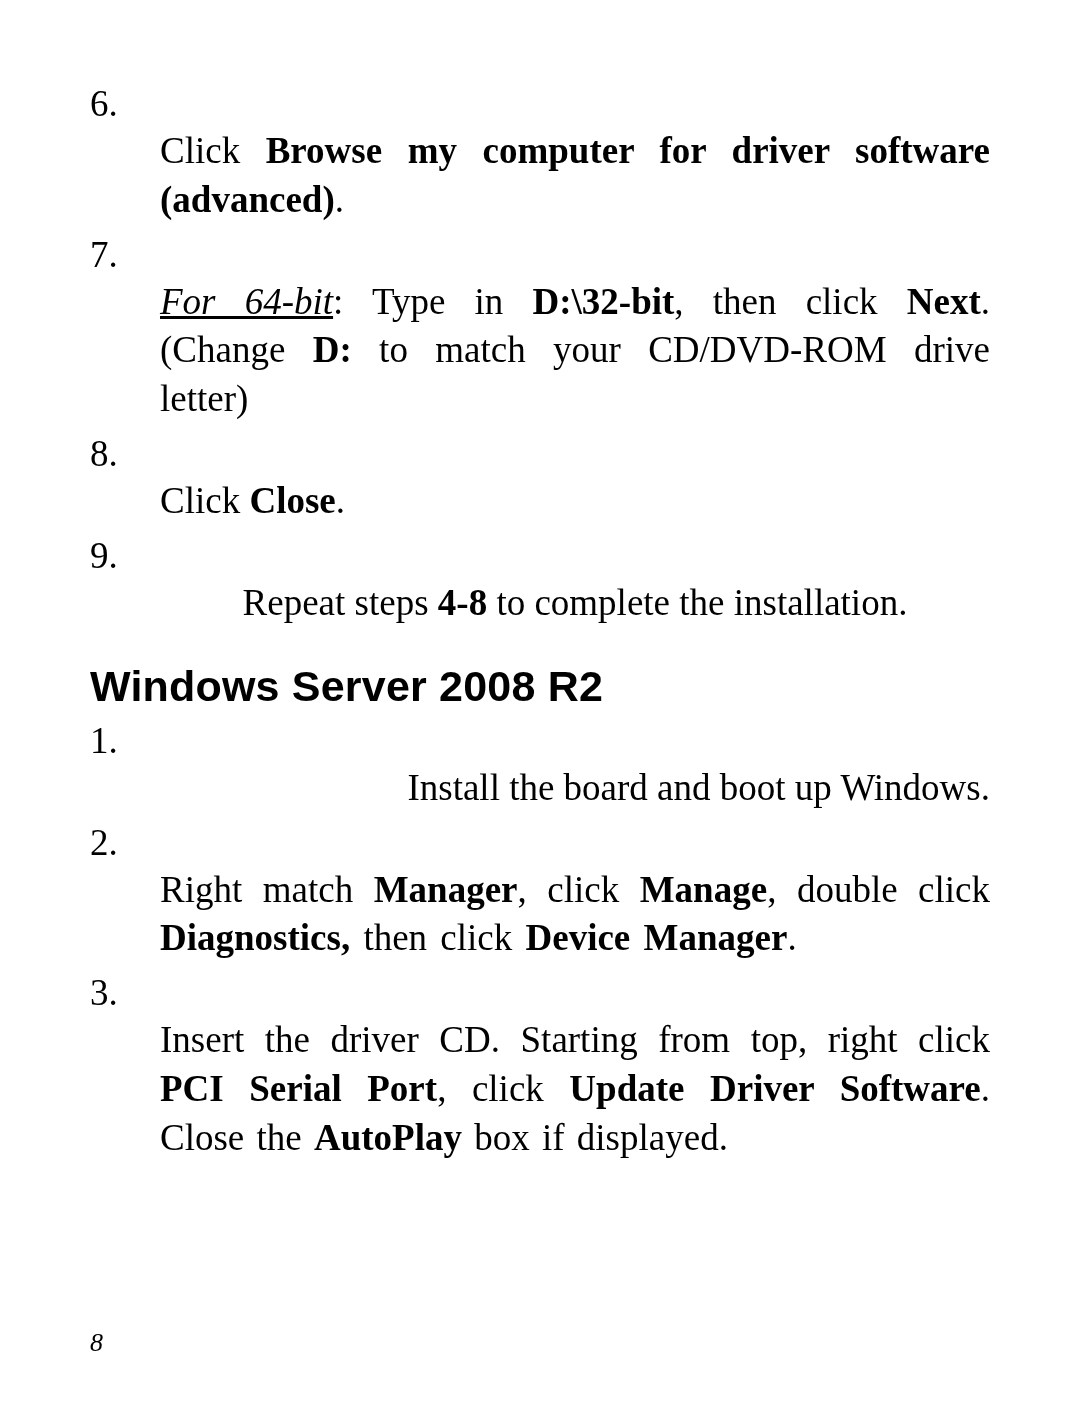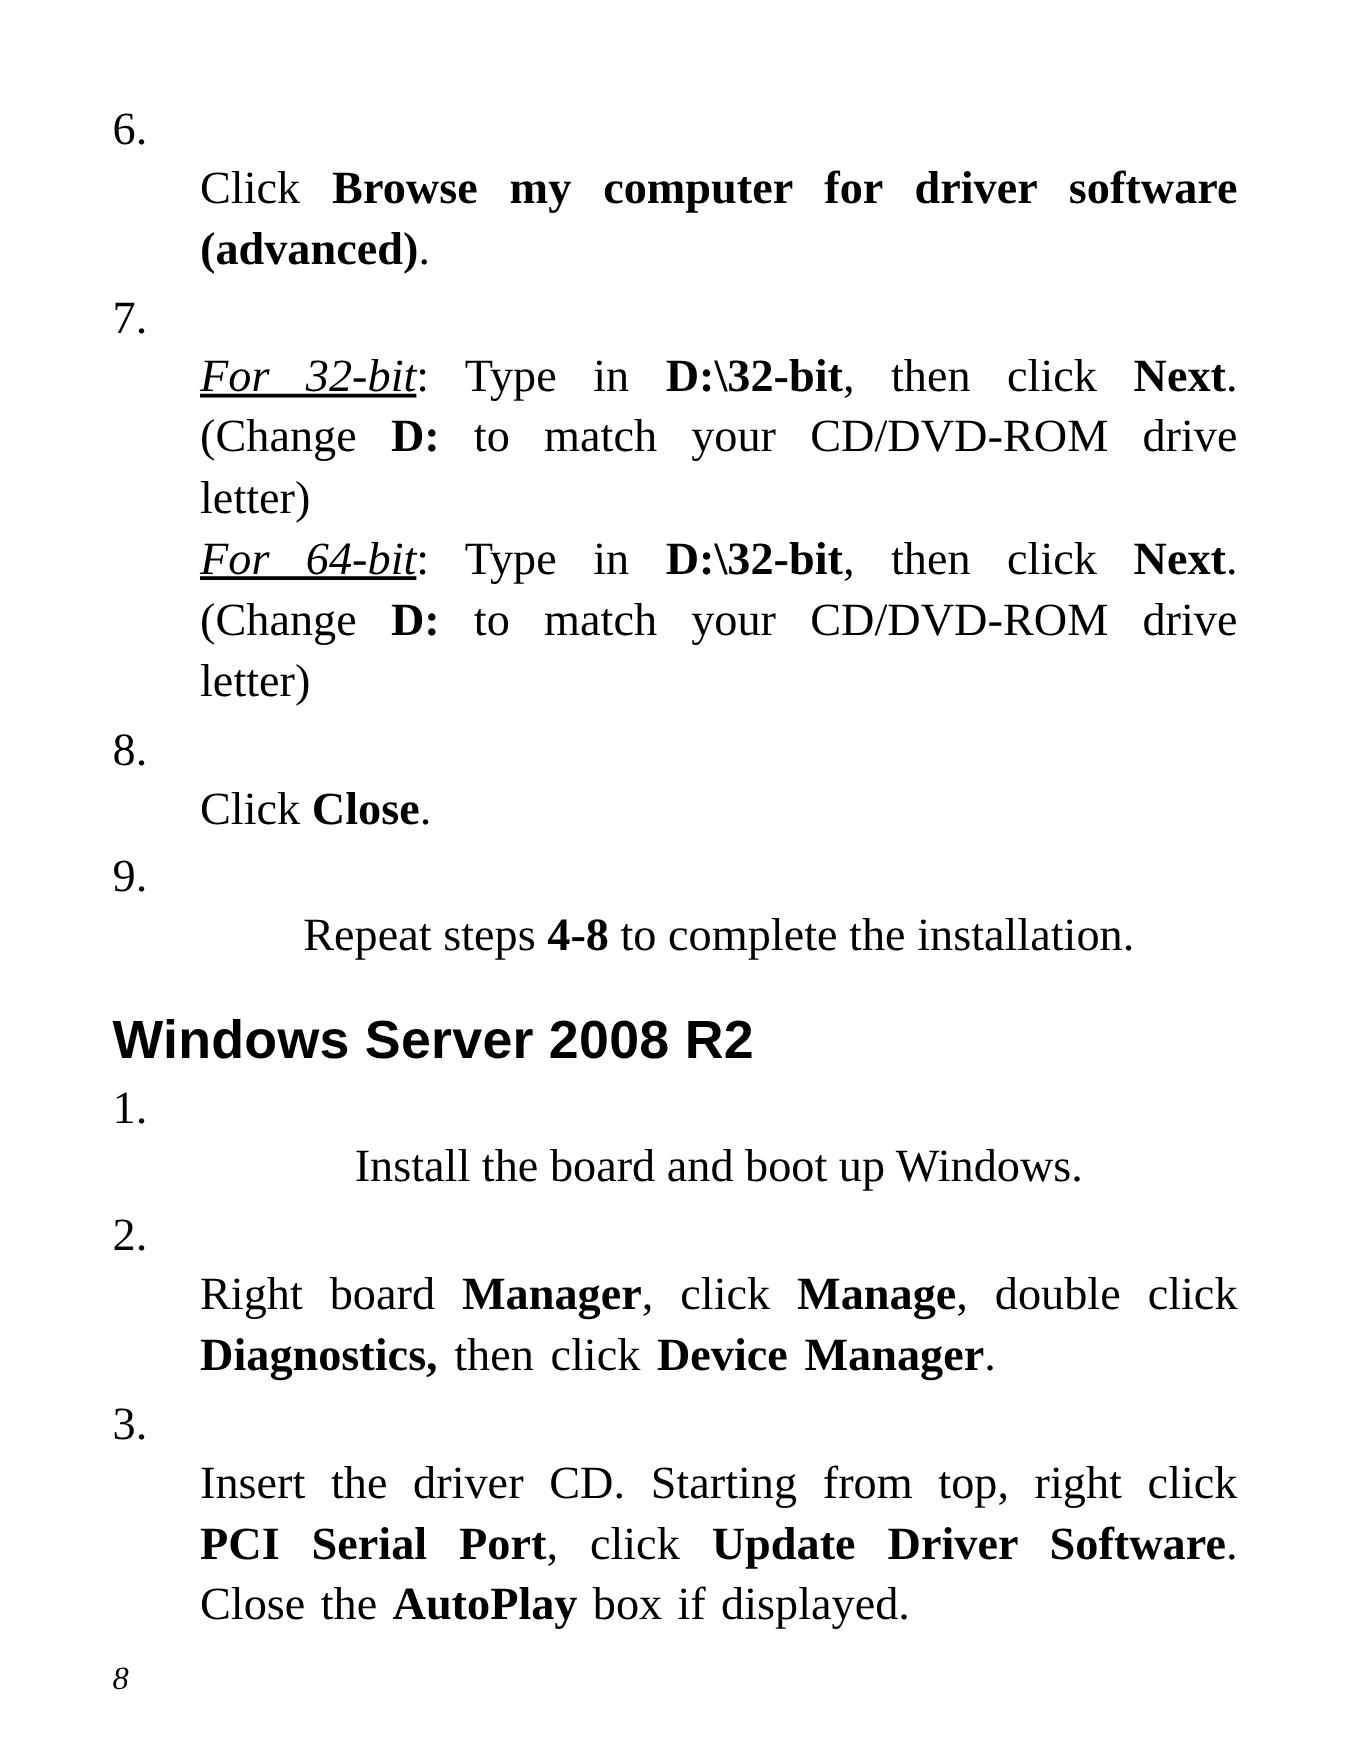--- a/index.html
+++ b/index.html
@@ -78,23 +78,20 @@
         <p class="wsp2">
           <span>Click </span><span class="b">Browse my computer for driver software (advanced)</span><span>.</span>
         </p>
       </span>
     </li>
 
     <li>
       <span class="num">7.</span>
       <span class="body">
         <p class="wsp1">
-          <span class="iu">For 32-bit</span><span>: Type in </span><span class="b">D:\32-bit</span><span>, then click </span><span class="b">Next</span><span>. (Change </span><span class="b">D:</span><span> to match your CD/DVD-ROM drive letter)</span>
-        </p>
-        <p class="wsp1">
           <span class="iu">For 64-bit</span><span>: Type in </span><span class="b">D:\32-bit</span><span>, then click </span><span class="b">Next</span><span>. (Change </span><span class="b">D:</span><span> to match your CD/DVD-ROM drive letter)</span>
         </p>
       </span>
     </li>
 
     <li>
       <span class="num">8.</span>
       <span class="body">
         <p>
           <span>Click </span><span class="b">Close</span><span>.</span>
@@ -113,29 +110,29 @@
 
   </ol>
 
   <h2 class="section">Windows Server 2008 R2</h2>
 
   <ol class="top-list">
 
     <li>
       <span class="num">1.</span>
       <span class="body">
-        <p style="text-align:center;">Install the board and boot up Windows.</p>
+        <p style="text-align:right;">Install the board and boot up Windows.</p>
       </span>
     </li>
 
     <li>
       <span class="num">2.</span>
       <span class="body">
         <p class="wsp3">
-          <span>Right board </span><span class="b">Manager</span><span>, click </span><span class="b">Manage</span><span>, double click </span><span class="b">Diagnostics,</span><span> then click </span><span class="b">Device Manager</span><span>.</span>
+          <span>Right match </span><span class="b">Manager</span><span>, click </span><span class="b">Manage</span><span>, double click </span><span class="b">Diagnostics,</span><span> then click </span><span class="b">Device Manager</span><span>.</span>
         </p>
       </span>
     </li>
 
     <li>
       <span class="num">3.</span>
       <span class="body">
         <p class="wsp1">
           <span>Insert the driver CD.  Starting from top, right click </span><span class="b">PCI Serial Port</span><span>, click </span><span class="b">Update Driver Software</span><span>. Close the </span><span class="b">AutoPlay</span><span> box if displayed.</span>
         </p>

